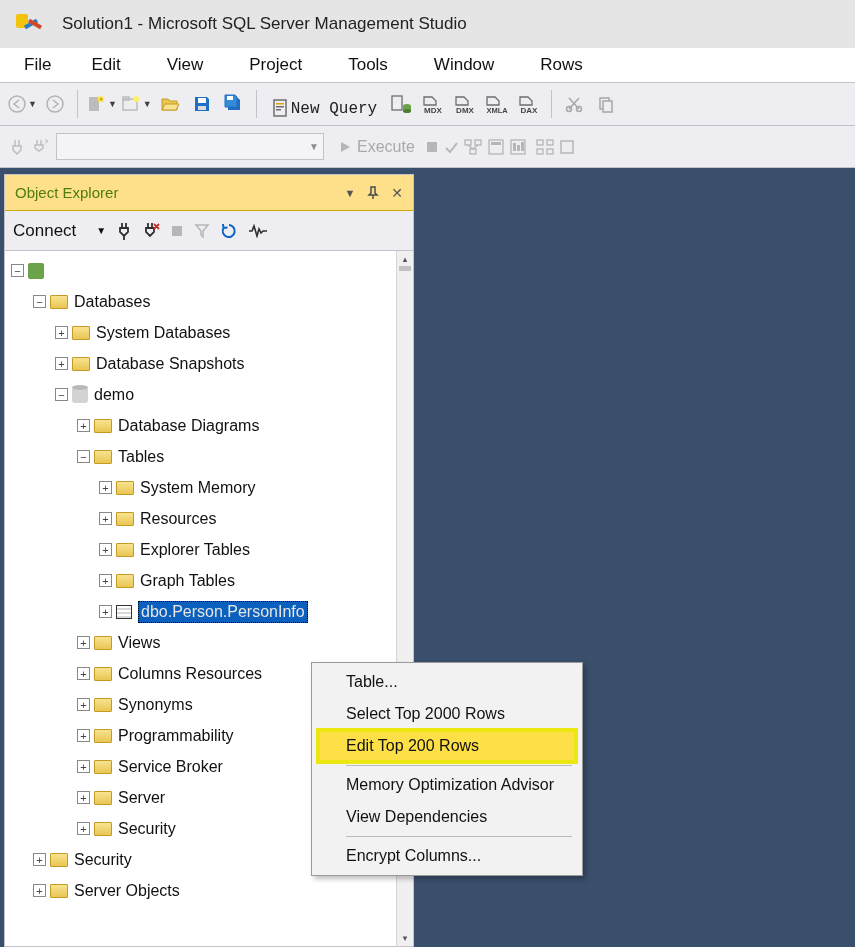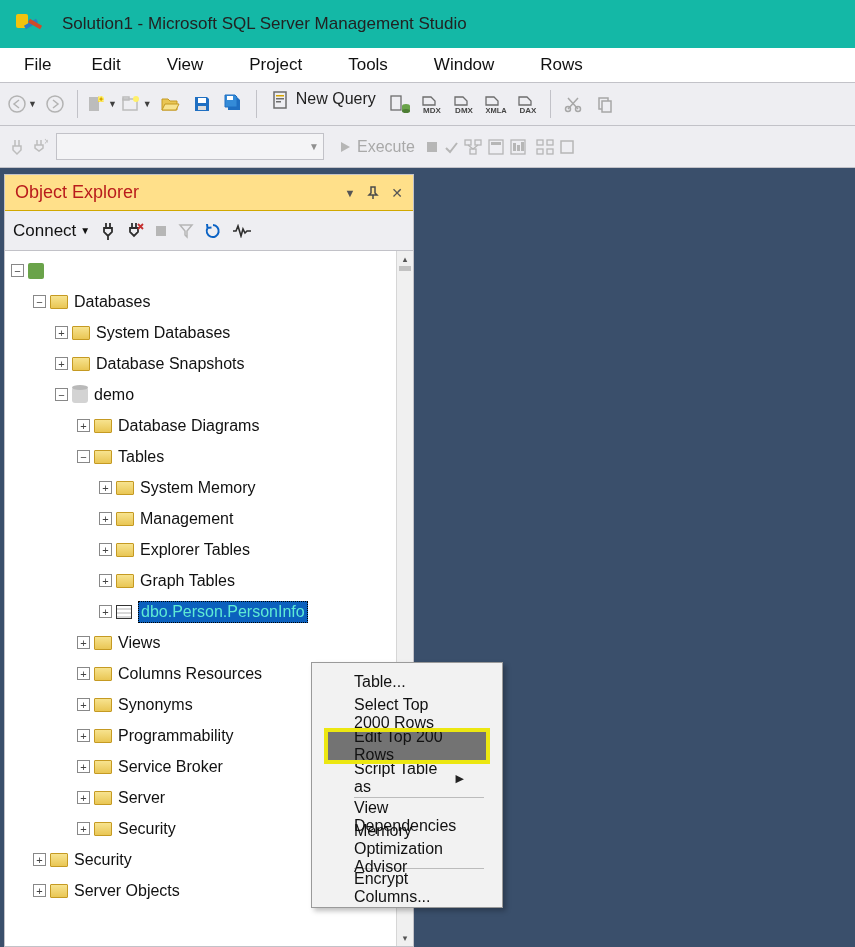--- a/index.html
+++ b/index.html
@@ -8,21 +8,21 @@
       font-family: 'Segoe UI', Tahoma, sans-serif;
       font-size: 14px;
       overflow: hidden;
       background: #3a4f6b;
       width: 855px;
       height: 947px;
       position: relative;
     }
     
     .titlebar {
-      background: #14b8a6;
+      background: #e5e5e5;
       display: flex;
       align-items: center;
       height: 48px;
       padding-left: 14px;
       gap: 20px;
     }
     .app-icon {
       width: 28px;
       height: 28px;
       position: relative;
@@ -71,24 +71,24 @@
       background: #c2c2c8;
       margin: 0 4px;
     }
     .drop-caret {
       font-size: 9px;
       color: #3f3f3f;
       margin-left: 2px;
     }
     .newquery {
       display: flex;
-      align-items: flex-start;
-      gap: 5px;
+      align-items: flex-end;
       padding: 0 6px;
       height: 28px;
+      font-family: Liberation Mono, monospace;
     }
     .newquery span.txt { color: #222; font-size: 16px; }
     
     .toolbar2 {
       background: #eeeef2;
       border-bottom: 1px solid #c2c2c8;
       height: 42px;
       display: flex;
       align-items: center;
       padding: 0 8px;
@@ -131,42 +131,42 @@
     .oe-header {
       background: #ffe08a;
       height: 36px;
       display: flex;
       align-items: center;
       padding: 0 10px;
       justify-content: space-between;
       border-bottom: 1px solid #d1a800;
     }
     .oe-header .title {
-      font-size: 18px;
-      color: #b91c1c;
+      font-size: 15px;
+      color: #4d7c0f;
     }
     .oe-header .controls {
       display: flex;
       gap: 12px;
       align-items: center;
       color: #555;
     }
     .oe-toolbar {
       height: 40px;
       background: #eeeef2;
       border-bottom: 1px solid #c2c2c8;
       display: flex;
       align-items: center;
       padding: 0 8px;
       gap: 10px;
     }
     .oe-toolbar .connect {
       display: flex;
       align-items: center;
-      gap: 2px;
+      gap: 18px;
       font-size: 17px;
       color: #111;
     }
     .oe-toolbar .tb-ic {
       color: #2e2e2e;
     }
     .refresh-icon { color: #0066cc; font-weight: bold; }
     
     .tree {
       flex: 1;
@@ -263,48 +263,48 @@
       width: 16px; height: 14px;
       border: 1px solid #333;
       margin-right: 6px;
       background: linear-gradient(#fff 50%, #d8d8d8 50%);
       background-size: 100% 4px;
       flex-shrink: 0;
     }
     .tlabel { color: #111; }
     .tlabel.selected {
       background: #0b60bd;
-      color: #5eead4;
+      color: #e5e5e5;
       padding: 1px 2px;
       border: 1px dotted #000;
     }
     
     .context-menu {
       position: absolute;
       left: 311px;
       top: 662px;
-      width: 192px;
+      width: 272px;
       background: #f2f2f2;
       border: 1px solid #9a9a9a;
       box-shadow: 3px 3px 5px rgba(0,0,0,0.25);
-      padding: 3px 14px;
+      padding: 3px 6px;
     }
     .cm-item {
       padding: 5px 24px 5px 28px;
       font-size: 16px;
       color: #111;
       display: flex;
       align-items: center;
       justify-content: space-between;
       height: 32px;
     }
     .cm-item.hl {
       outline: 4px solid #ece711;
       outline-offset: -2px;
-      background: #737373;
+      background: #fde047;
     }
     .cm-sep {
       height: 1px;
       background: #bcbcbc;
       margin: 3px 4px 3px 28px;
     }
     .cm-arrow { font-size: 11px; color: #222; }
     
     svg { display: block; }
   </style>
@@ -601,21 +601,21 @@
         <span class="tlabel">Tables</span>
       </div>
       <div class="tnode" style="padding-left:94px">
         <div class="expand">+</div>
         <div class="folder-ic"></div>
         <span class="tlabel">System Memory</span>
       </div>
       <div class="tnode" style="padding-left:94px">
         <div class="expand">+</div>
         <div class="folder-ic"></div>
-        <span class="tlabel">Management</span>
+        <span class="tlabel">Resources</span>
       </div>
       <div class="tnode" style="padding-left:94px">
         <div class="expand">+</div>
         <div class="folder-ic"></div>
         <span class="tlabel">Explorer Tables</span>
       </div>
       <div class="tnode" style="padding-left:94px">
         <div class="expand">+</div>
         <div class="folder-ic"></div>
         <span class="tlabel">Graph Tables</span>
@@ -684,28 +684,24 @@
 <div class="context-menu">
   <div class="cm-item">
       <span>Table...</span>
     </div>
   <div class="cm-item">
       <span>Select Top 2000 Rows</span>
     </div>
   <div class="cm-item hl">
       <span>Edit Top 200 Rows</span>
     </div>
-  <div class="cm-item">
-      <span>Script Table as</span>
-      <span class="cm-arrow">▶</span>
-    </div>
   <div class="cm-sep"></div>
+  <div class="cm-item" style="padding-right:6px">
+      <span>Memory Optimization Advisor</span>
+    </div>
   <div class="cm-item">
       <span>View Dependencies</span>
-    </div>
-  <div class="cm-item" style="padding-right:6px">
-      <span>Memory Optimization Advisor</span>
     </div>
   <div class="cm-sep"></div>
   <div class="cm-item">
       <span>Encrypt Columns...</span>
     </div>
 </div>
 
 </body></html>

